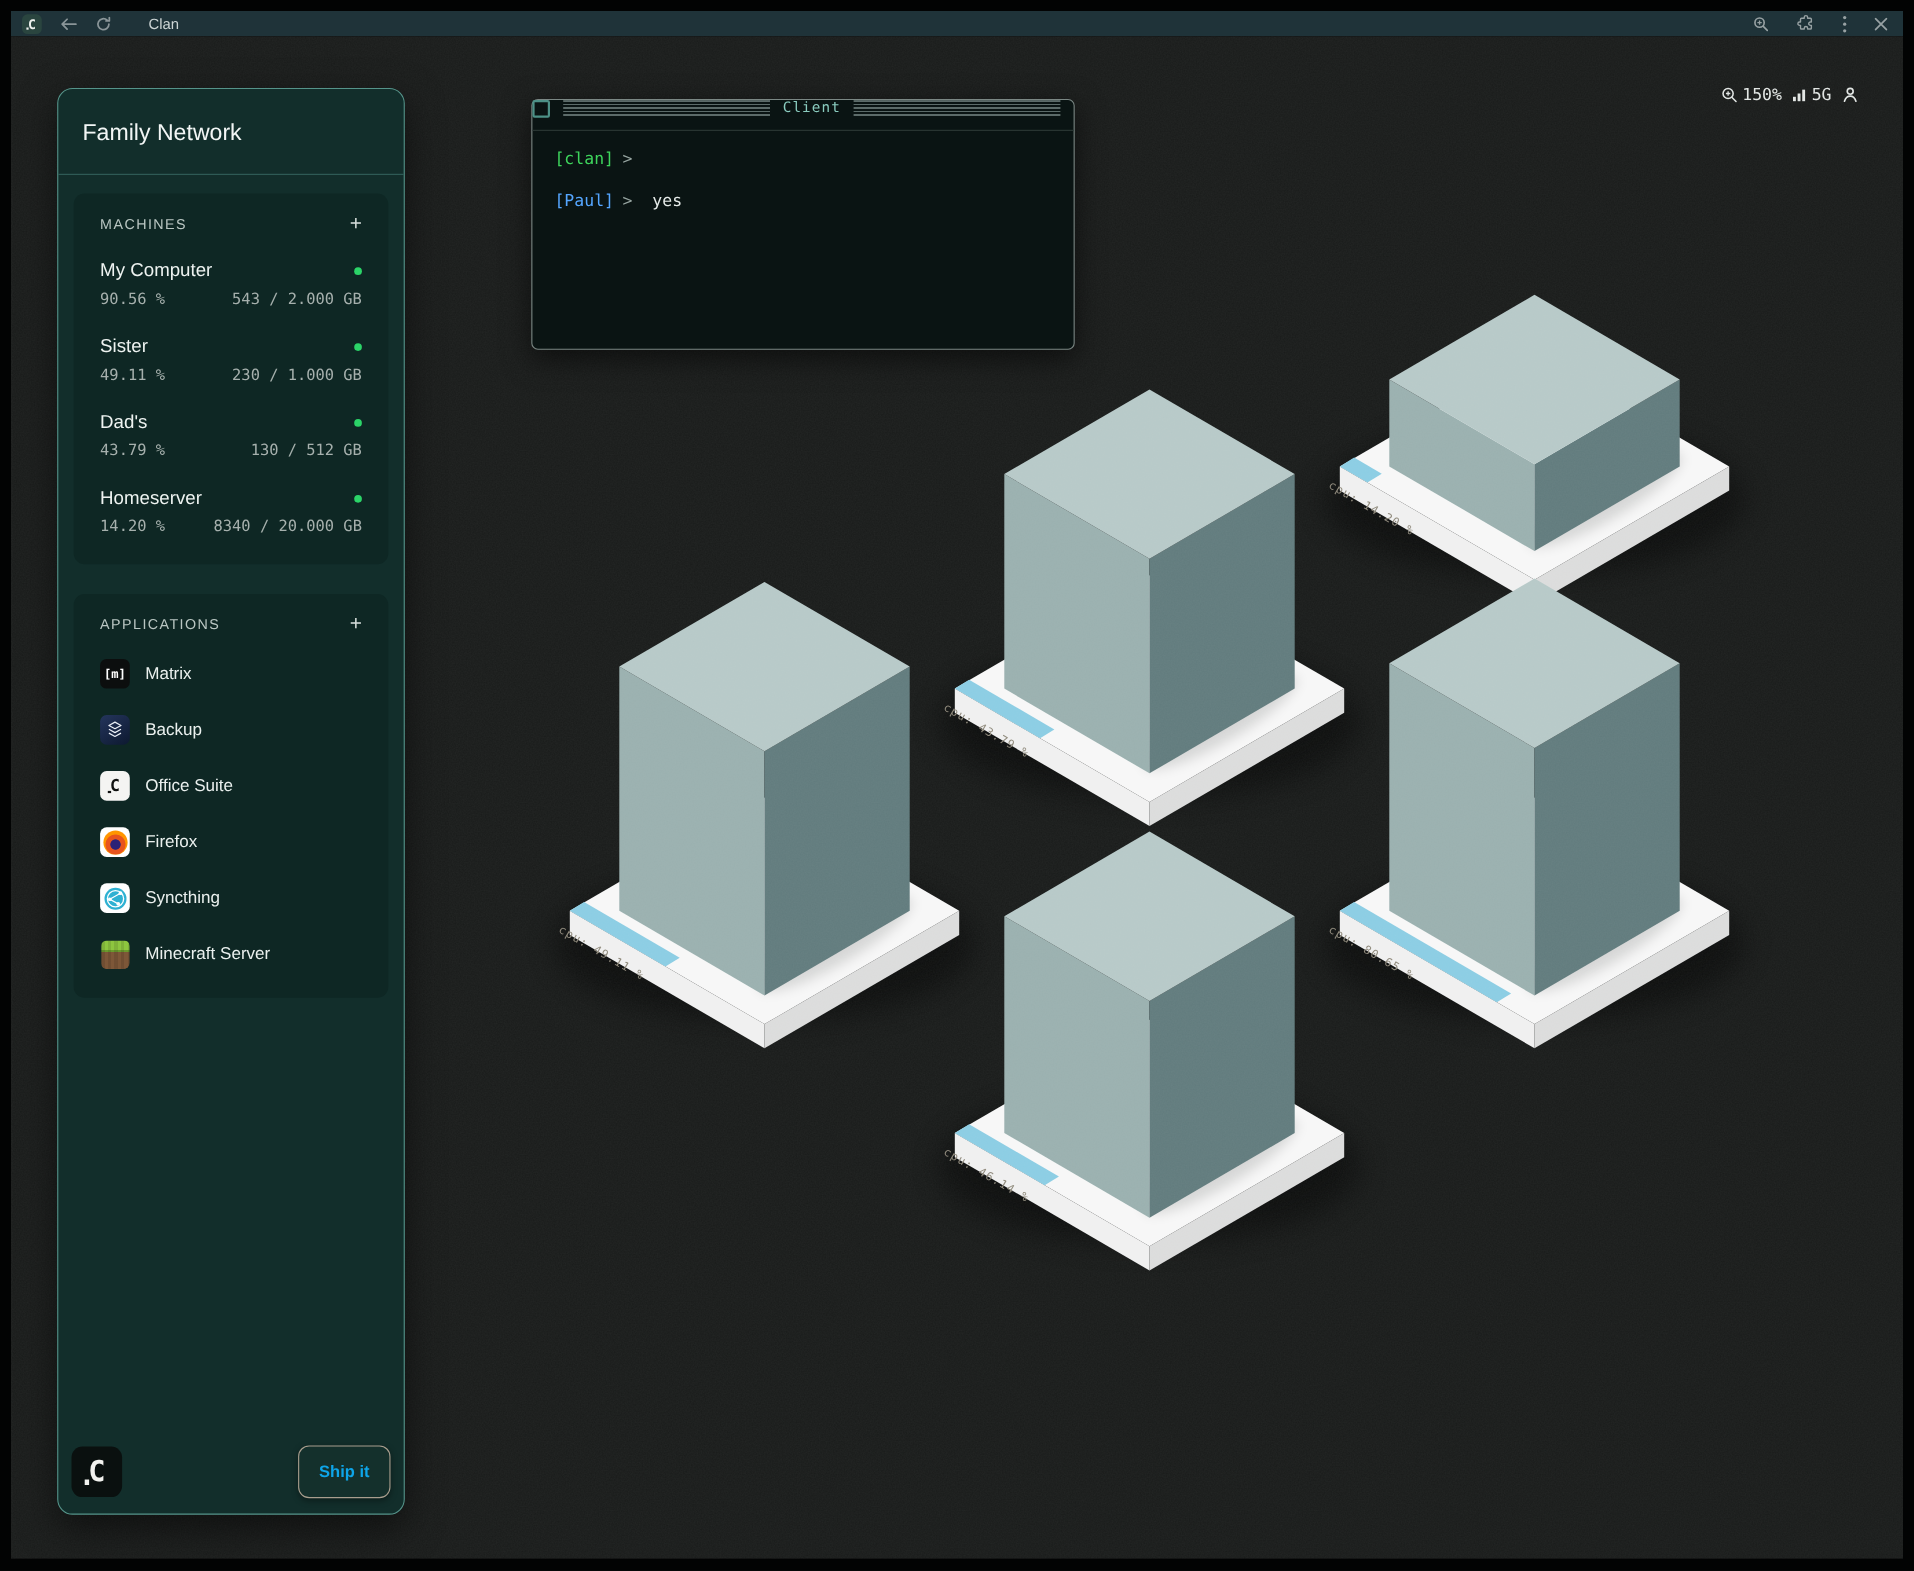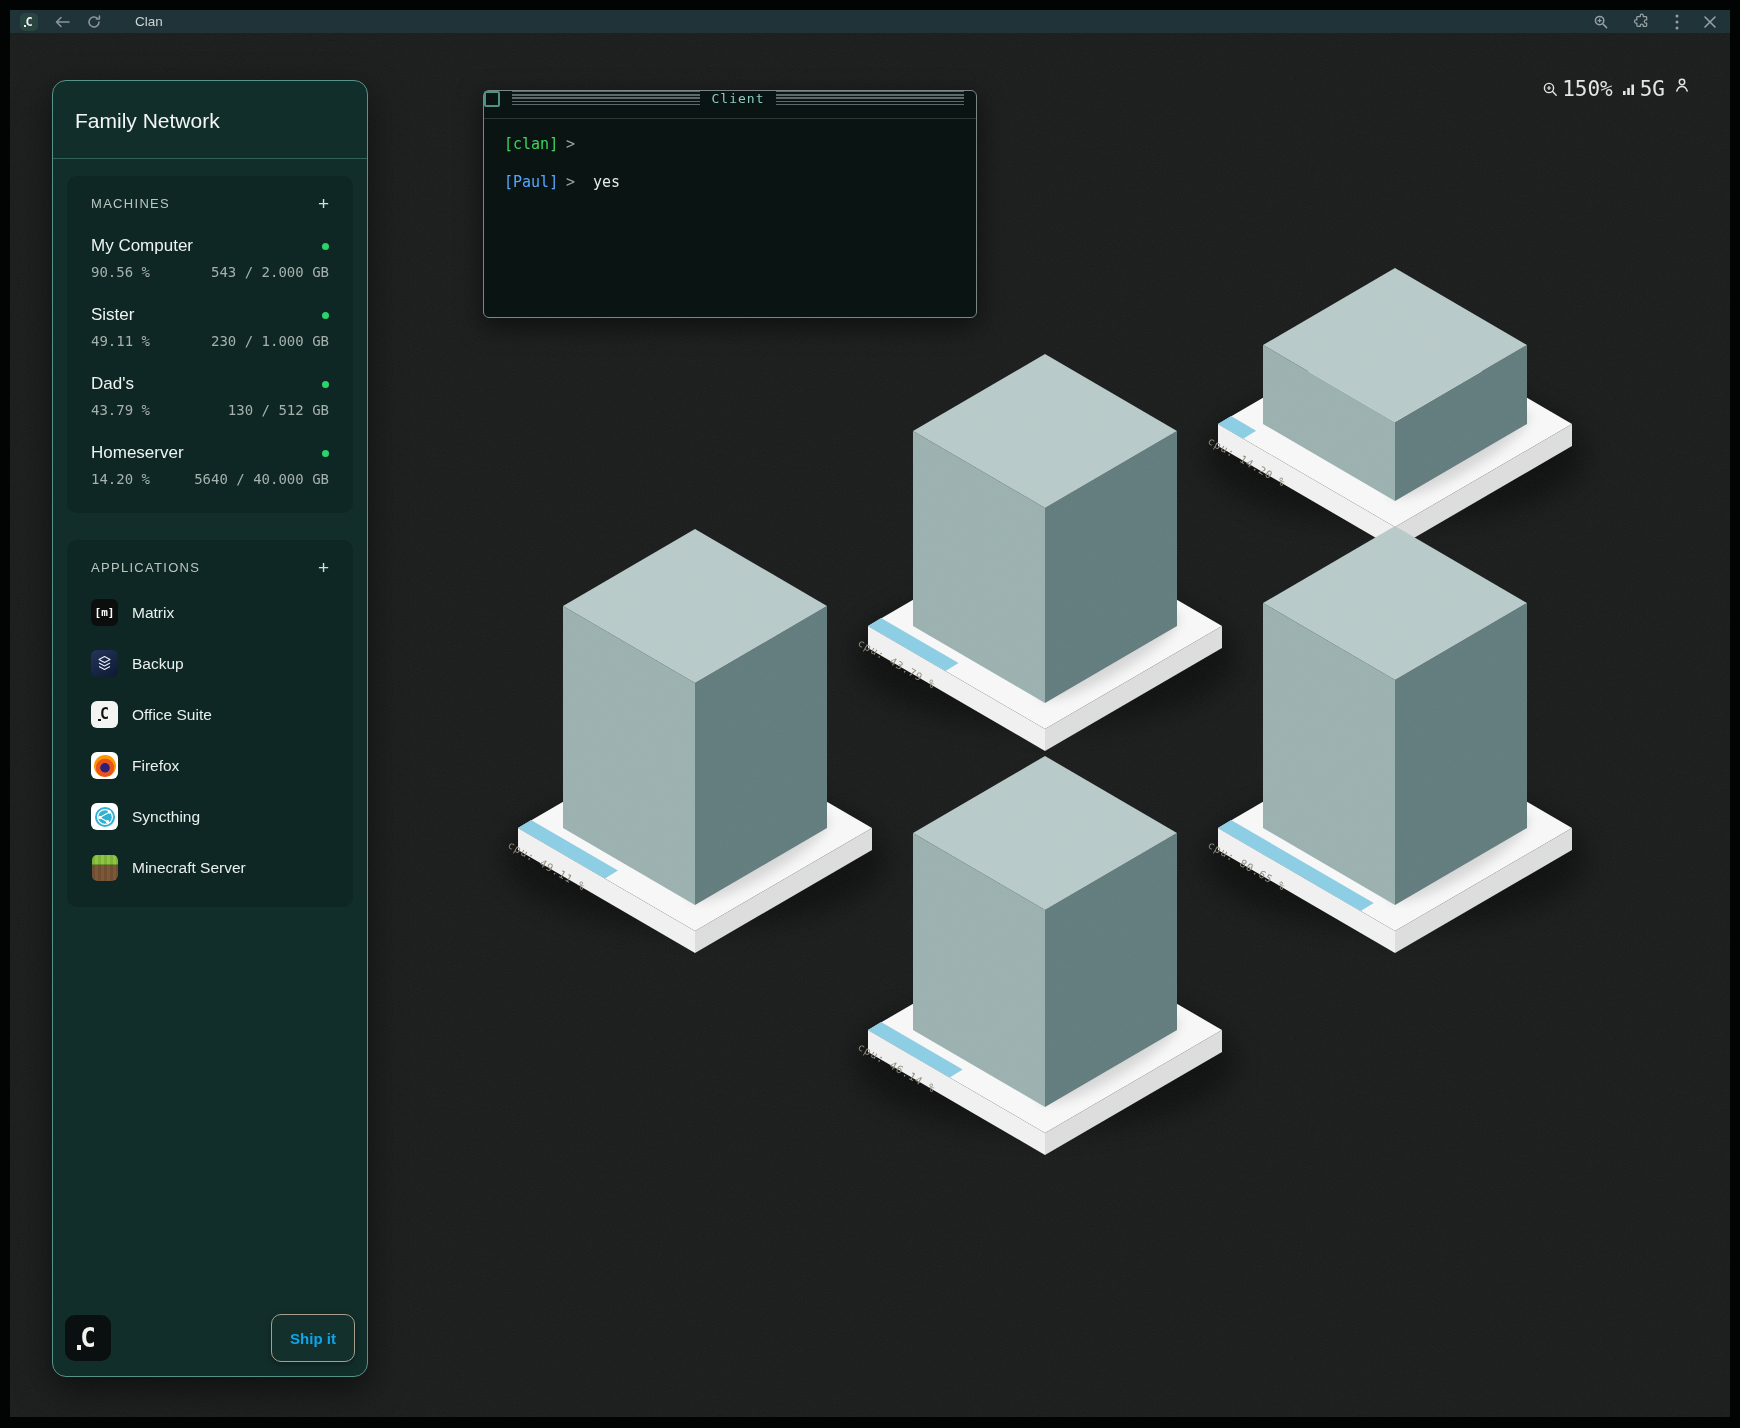--- a/index.html
+++ b/index.html
@@ -20,22 +20,22 @@
   .tb-right{display:flex;align-items:center;gap:25px;margin-right:14px}
   
   .canvas{
     position:absolute;left:10px;top:33px;width:1720px;height:1384px;
     background:#191b1a;overflow:hidden;
   }
   .noise{position:absolute;inset:0;pointer-events:none}
   #scene-svg{position:absolute;left:0;top:0}
   
   .statusbar{
-    position:absolute;top:44px;right:40px;display:flex;align-items:flex-start;gap:9px;
-    color:#e2e6e4;font-family:"DejaVu Sans Mono",monospace;font-size:21px;
+    position:absolute;top:44px;right:40px;display:flex;align-items:center;gap:9px;
+    color:#e2e6e4;font-family:"DejaVu Sans Mono",monospace;font-size:15px;
   }
   .statusbar .grp{display:flex;align-items:center;gap:4px}
   
   .terminal{
     position:absolute;left:473px;top:57px;width:494px;height:228px;
     background:#0a1413;border:1px solid #7b8784;border-radius:6px;
     box-shadow:0 8px 26px rgba(0,0,0,.55);box-sizing:border-box;
   }
   .term-titlebar{height:27px;display:flex;align-items:flex-start;padding:0 0;
     border-bottom:1px solid #2c3836}
@@ -320,21 +320,21 @@
                 <span>130 / 512 GB</span>
               </div>
             </div>
             <div class="m-item">
               <div class="m-name-row">
                 <span>Homeserver</span>
                 <span class="dot"></span>
               </div>
               <div class="m-stats">
                 <span>14.20 %</span>
-                <span>5640 / 40.000 GB</span>
+                <span>8340 / 20.000 GB</span>
               </div>
             </div>
           </div>
       </div>
       <div class="card">
         <div class="card-head">
           <span>APPLICATIONS</span>
           <button class="plus-btn">+</button>
         </div>
         <div id="apps-list">

